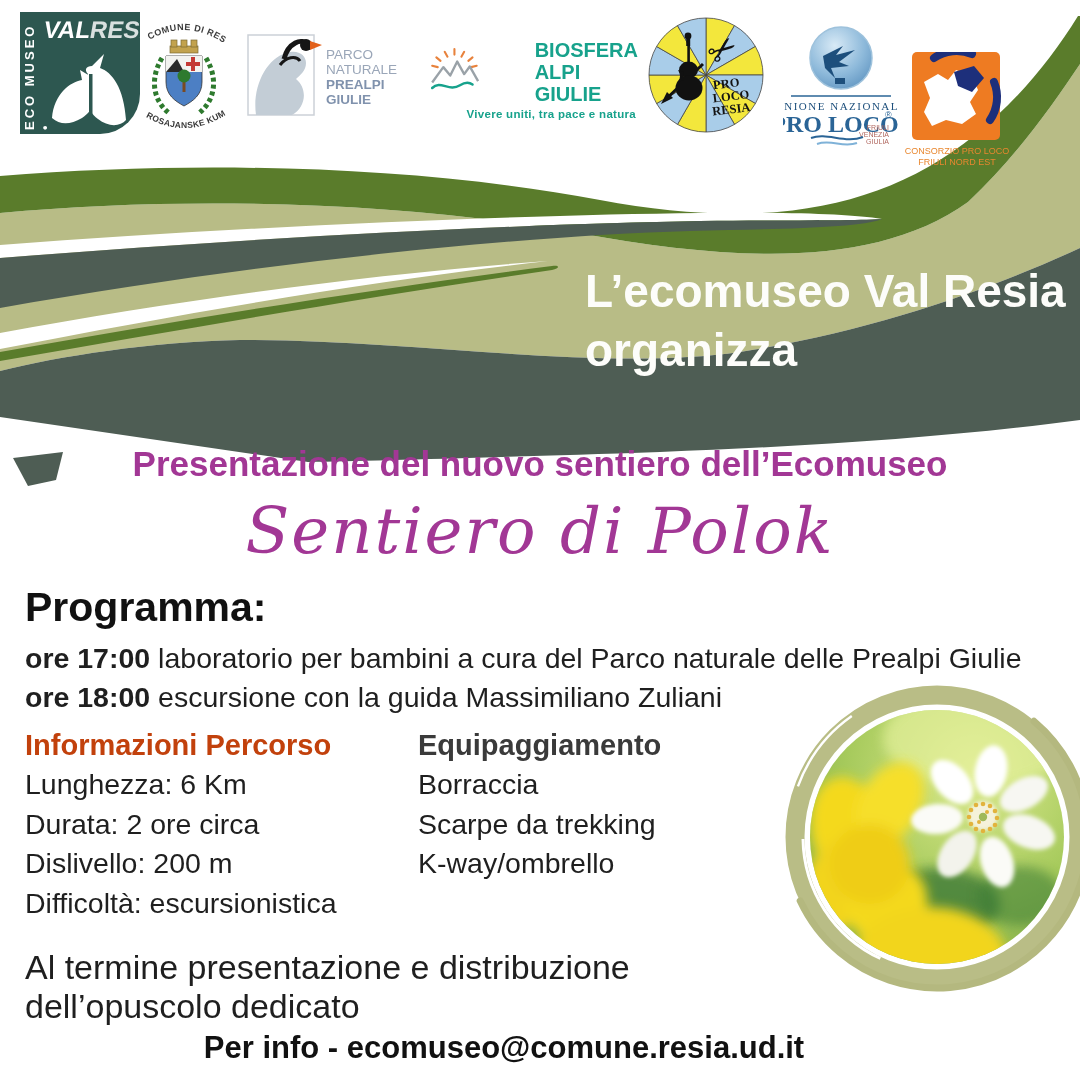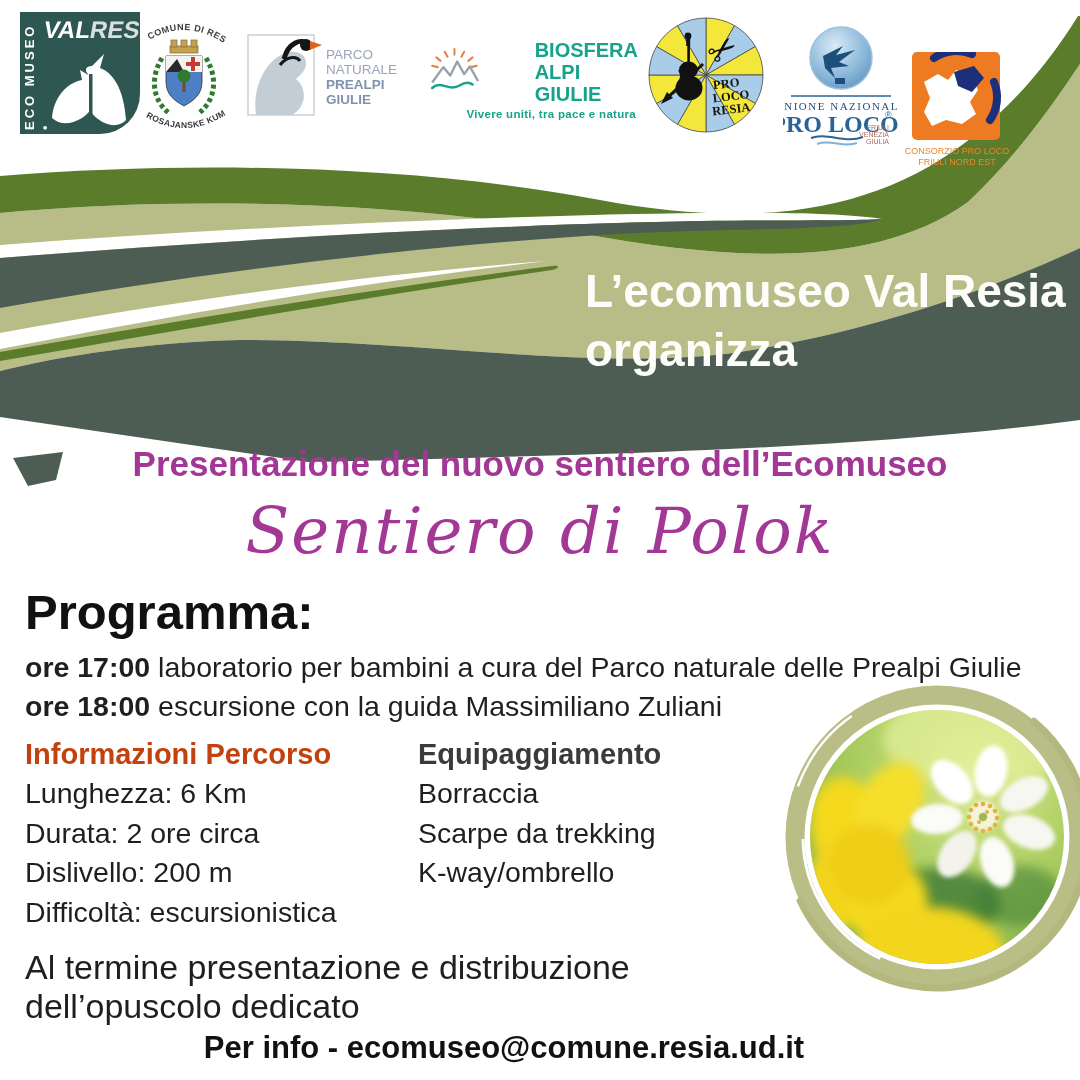--- a/index.html
+++ b/index.html
@@ -51,21 +51,21 @@
 
   
   .headline{position:absolute;left:0;top:444px;width:1080px;text-align:center;z-index:4;
             color:#a23795;font-weight:bold;font-size:35px;}
   .subtitle{position:absolute;left:0;top:494px;width:1080px;text-align:center;z-index:4;
             color:#a23795;font-family:"DejaVu Serif",serif;font-style:italic;font-weight:normal;
             font-size:64px;letter-spacing:2px;}
 
   
   .content{position:absolute;left:25px;top:584px;width:1035px;z-index:4;}
-  .prog-title{font-size:49px;font-weight:bold;color:#111;margin:0 0 8px 0;}
+  .prog-title{font-size:41px;font-weight:bold;color:#111;margin:0 0 8px 0;}
   .prog-line{font-size:28.5px;line-height:39px;color:#1f1f1f;}
   .prog-line .time{font-weight:bold;}
   .cols{display:flex;margin-top:8px;}
   .col1{width:393px;}
   .col-label{font-size:29px;font-weight:bold;line-height:40px;}
   .col1 .col-label{color:#c2410c;}
   .col2 .col-label{color:#3a3a3a;}
   .col-item{font-size:28.5px;line-height:39.5px;color:#1f1f1f;}
 
   .footer-note{position:absolute;left:25px;top:948px;width:770px;z-index:4;

